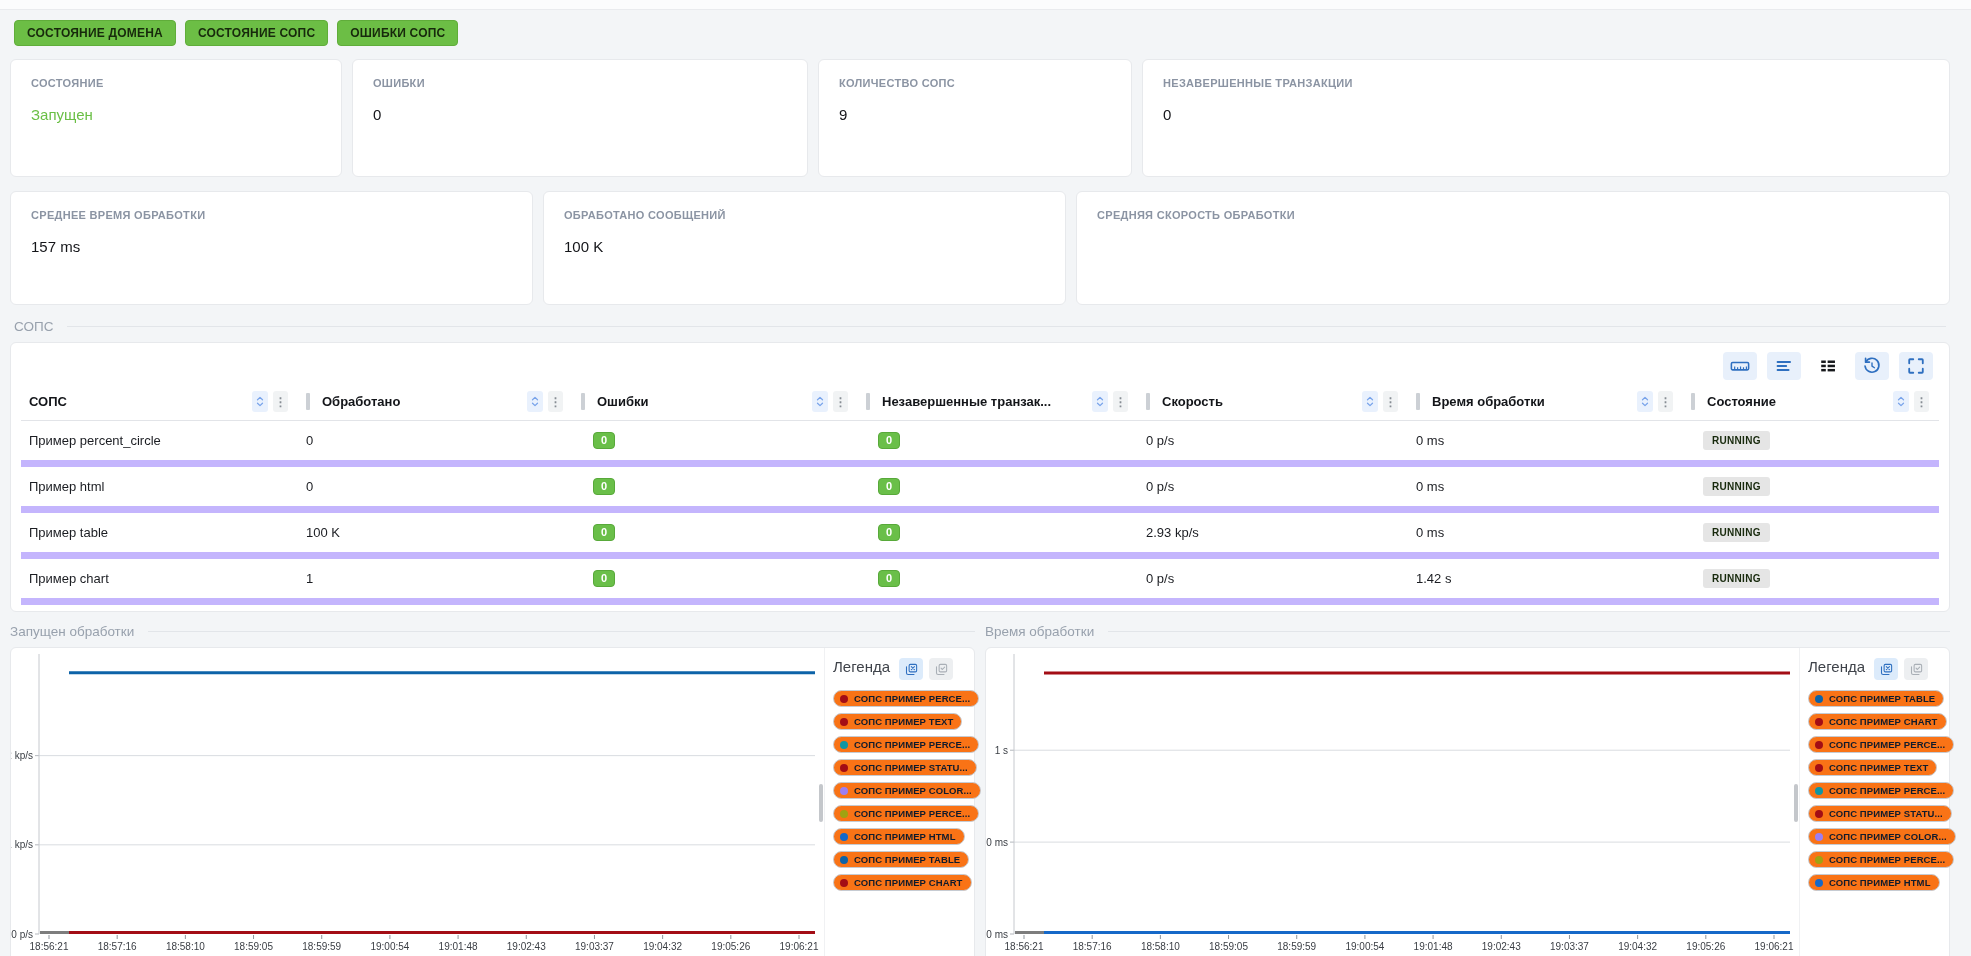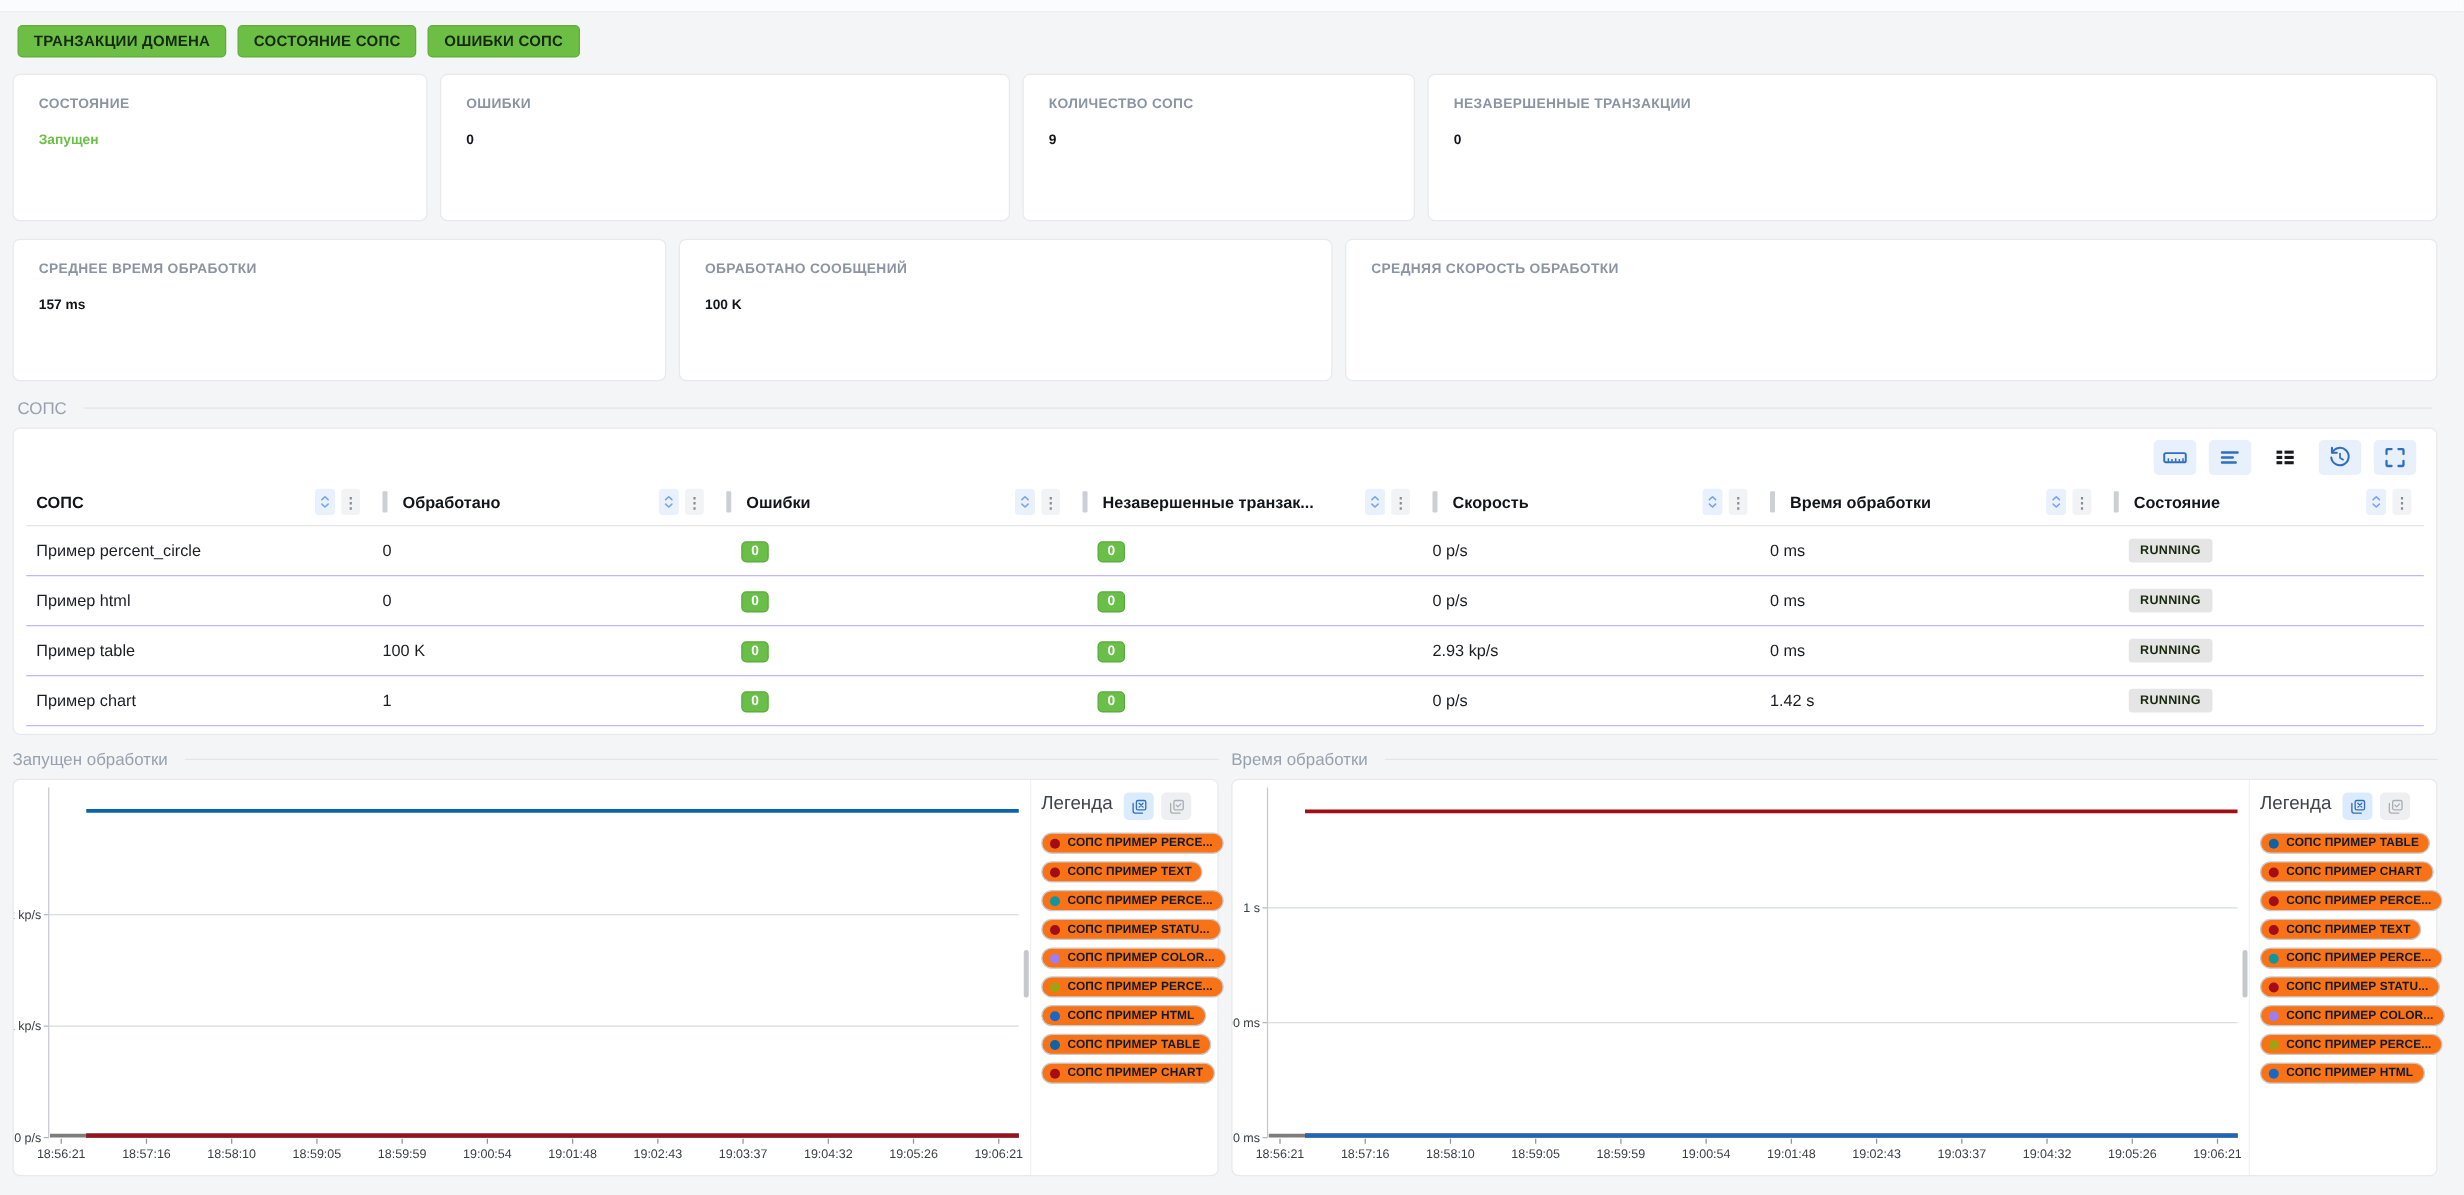--- a/index.html
+++ b/index.html
@@ -8,40 +8,40 @@
   .page{width:1940px;padding:0 0 0 10px}
   
   .qrow{display:flex;gap:9px;margin:10px 4px 13px}
   .qbtn{background:#6cbe45;border:1px solid #60ad3a;border-radius:4px;color:#17290c;font-weight:700;font-size:12px;line-height:1;padding:6px 12px;font-family:inherit;letter-spacing:.2px;cursor:pointer}
   
   .cards{display:grid;gap:10px;margin-bottom:14px}
   .cards.r1{grid-template-columns:332px 456px 314px 1fr;height:118px}
   .cards.r2{grid-template-columns:523px 523px 1fr;height:114px}
   .card{background:#fff;border:1px solid #e7e9ec;border-radius:6px;padding:17px 20px;box-sizing:border-box}
   .card .lbl{font-size:11px;font-weight:700;color:#8b94a3;letter-spacing:.3px}
-  .card .val{margin-top:17px;font-size:11px;font-weight:700;color:#141519}
+  .card .val{margin-top:17px;font-size:15px;font-weight:400;color:#141519}
   
   .section-label{display:flex;align-items:center;gap:14px;margin:6px 4px 8px 4px}
   .sl-text{font-size:13.5px;color:#98a1ad;white-space:nowrap}
   .sl-rule{flex:1;border-top:1px solid #e2e5e9}
   
   .panel{background:#fff;border:1px solid #e7e9ec;border-radius:6px;padding:0 10px 6px;box-sizing:border-box}
   .t-toolbar{display:flex;justify-content:flex-end;gap:10px;padding:9px 6px 8px}
   .tool-btn{width:34px;height:28px;border:none;border-radius:4px;background:#e8f0fb;color:#2e6fc0;display:flex;align-items:center;justify-content:center;padding:0;cursor:pointer}
   .tool-btn.plain{background:transparent;color:#17191c}
   .tool-btn svg{width:22px;height:22px}
   .t-head,.t-row{display:grid;grid-template-columns:277px 275px 285px 280px 270px 275px 1fr;align-items:center}
   .t-head{border-bottom:1px solid #e2e4e8;padding:3px 0 8px}
   .th{display:flex;align-items:center;gap:5px;padding:0 10px 0 8px;min-width:0}
   .th:not(:first-child)::before{content:"";width:4px;height:17px;background:#ccd0d5;border-radius:1px;margin-right:7px;flex:none}
   .th-label{font-size:13px;font-weight:700;color:#131519;flex:1;white-space:nowrap;overflow:hidden;text-overflow:ellipsis}
   .sort-box{width:16px;height:21px;background:#e9f1fd;border-radius:3px;display:flex;align-items:center;justify-content:center;flex:none;cursor:pointer}
   .sort-box svg{width:10px;height:13px}
   .dots-box{width:15px;height:21px;background:#f1f3f4;border-radius:3px;color:#878d94;font-size:12px;display:flex;align-items:center;justify-content:center;font-weight:700;flex:none;cursor:pointer}
-  .t-row{height:39px;border-bottom:1px solid #c4b5fd;font-size:13px;color:#1b1d22}
+  .t-row{height:39px;border-bottom:7px solid #c4b5fd;font-size:13px;color:#1b1d22}
   .t-row .td{padding-left:8px;white-space:nowrap}
   .badge{display:inline-block;background:#6abf49;border:1px solid #58a93a;color:#fff;font-size:11px;font-weight:700;padding:1px 6px 2px;border-radius:4px;margin-left:12px;min-width:8px;text-align:center}
   .state-badge{display:inline-block;background:#e5e5e5;border-radius:3px;color:#17290c;font-size:10px;font-weight:800;padding:4px 9px;letter-spacing:.3px;margin-left:12px}
   
   .chart-titles{display:flex;gap:10px;margin-top:12px}
   .chart-titles .section-label{flex:none;width:965px;box-sizing:border-box;margin:0 0 8px}
   .charts-row{display:flex;gap:10px}
   .chart-panel{background:#fff;border:1px solid #e7e9ec;border-radius:6px;width:965px;height:318px;display:flex;position:relative;box-sizing:border-box}
   .chart-plot{flex:1;overflow:hidden}
   .chart-svg text{font-size:10px;fill:#3a3e44}
@@ -58,21 +58,21 @@
   .pill .nm{font-size:9.5px;font-weight:800;color:#101b2c;white-space:nowrap;letter-spacing:.1px}
   .scroll-thumb{position:absolute;right:151px;top:136px;width:4px;height:38px;background:#c4c7cb;border-radius:2px;cursor:pointer}
 </style>
 </head>
 <body>
 
 <div class="topstrip"></div>
 <div class="page">
 
   <div class="qrow" id="quick-buttons">
-      <button class="qbtn">ТРАНЗАКЦИИ ДОМЕНА</button>
+      <button class="qbtn">СОСТОЯНИЕ ДОМЕНА</button>
       <button class="qbtn">СОСТОЯНИЕ СОПС</button>
       <button class="qbtn">ОШИБКИ СОПС</button>
     </div>
 
   <div class="cards r1" id="cards-row1">
       <div class="card">
         <div class="lbl">СОСТОЯНИЕ</div>
         <div class="val" style="color: rgb(106, 191, 69);">Запущен</div>
       </div>
       <div class="card">

